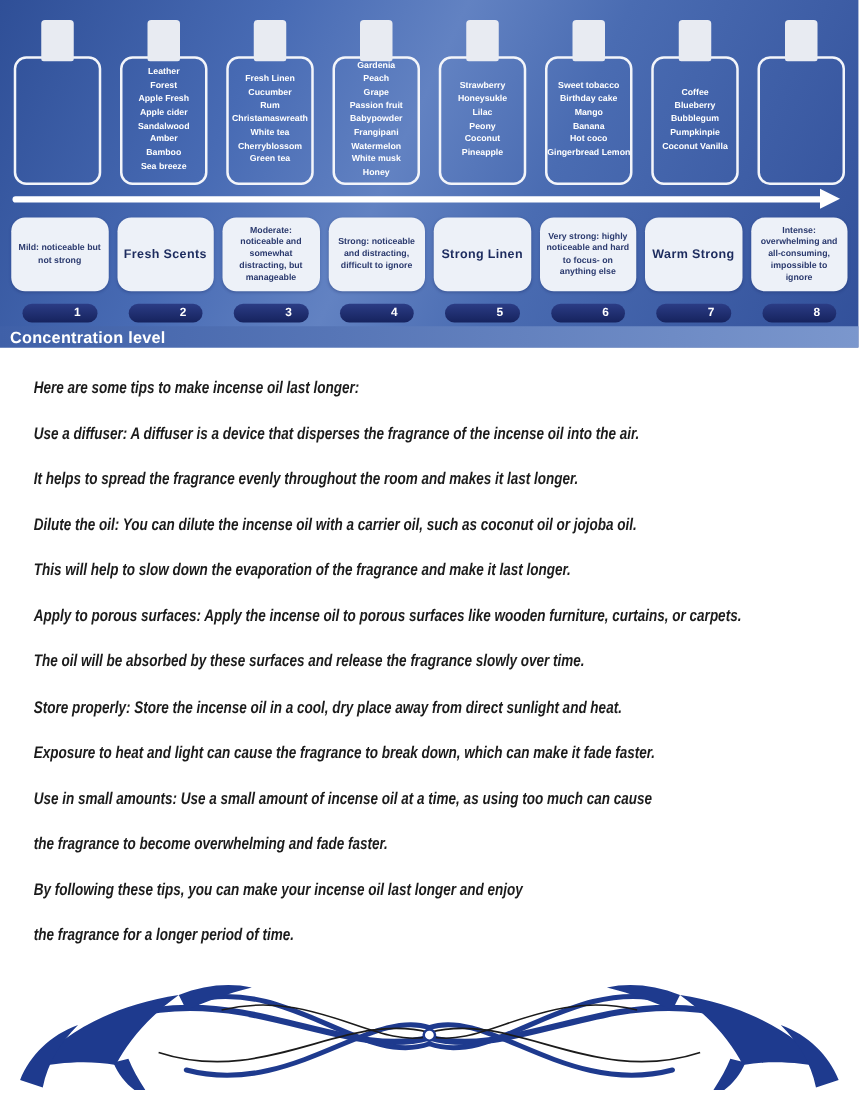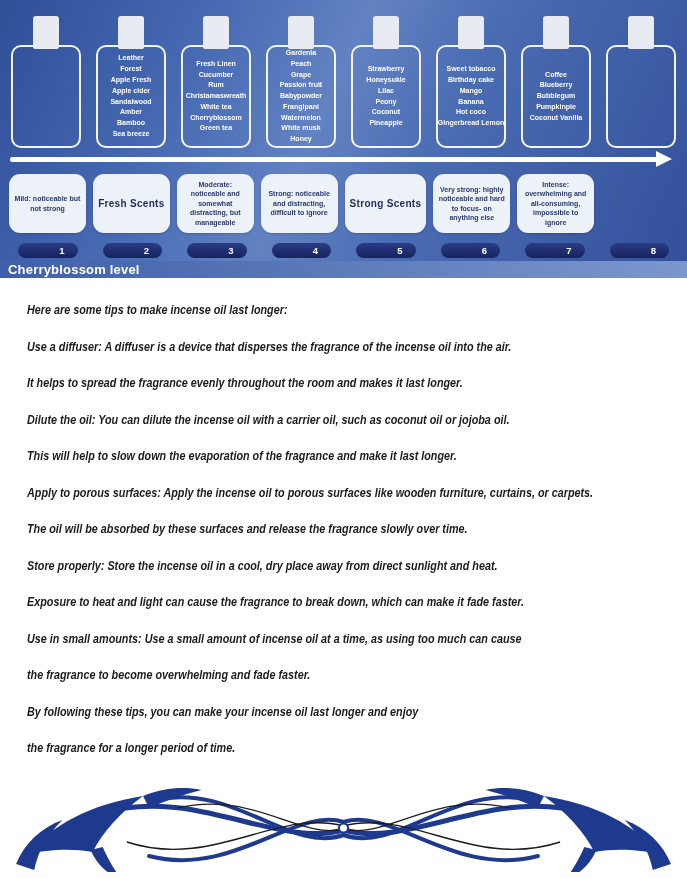--- a/index.html
+++ b/index.html
@@ -143,35 +143,36 @@
           <div class="bottle-body"></div>
         </div>
       </div>
     <div class="arrow-line"></div>
     <div class="arrow-head"></div>
     <div class="cards-row">
         <div class="level-card">Mild: noticeable but not strong</div>
         <div class="level-card emphasis">Fresh Scents</div>
         <div class="level-card">Moderate: noticeable and somewhat distracting, but manageable</div>
         <div class="level-card">Strong: noticeable and distracting, difficult to ignore</div>
-        <div class="level-card emphasis">Strong Scents</div>
+        <div class="level-card emphasis">Strong Linen</div>
         <div class="level-card">Very strong: highly noticeable and hard to focus- on anything else</div>
+        <div class="level-card emphasis">Warm Strong</div>
         <div class="level-card">Intense: overwhelming and all-consuming, impossible to ignore</div>
       </div>
     <div class="pills-row">
         <div class="pill">1</div>
         <div class="pill">2</div>
         <div class="pill">3</div>
         <div class="pill">4</div>
         <div class="pill">5</div>
         <div class="pill">6</div>
         <div class="pill">7</div>
         <div class="pill">8</div>
       </div>
-    <div class="level-band">Cherryblossom level</div>
+    <div class="level-band">Concentration level</div>
   </div>
 
   <div class="tips">
       <p class="tip-line">Here are some tips to make incense oil last longer:</p>
       <p class="tip-line">Use a diffuser: A diffuser is a device that disperses the fragrance of the incense oil into the air.</p>
       <p class="tip-line">It helps to spread the fragrance evenly throughout the room and makes it last longer.</p>
       <p class="tip-line">Dilute the oil: You can dilute the incense oil with a carrier oil, such as coconut oil or jojoba oil.</p>
       <p class="tip-line">This will help to slow down the evaporation of the fragrance and make it last longer.</p>
       <p class="tip-line">Apply to porous surfaces: Apply the incense oil to porous surfaces like wooden furniture, curtains, or carpets.</p>
       <p class="tip-line">The oil will be absorbed by these surfaces and release the fragrance slowly over time.</p>

